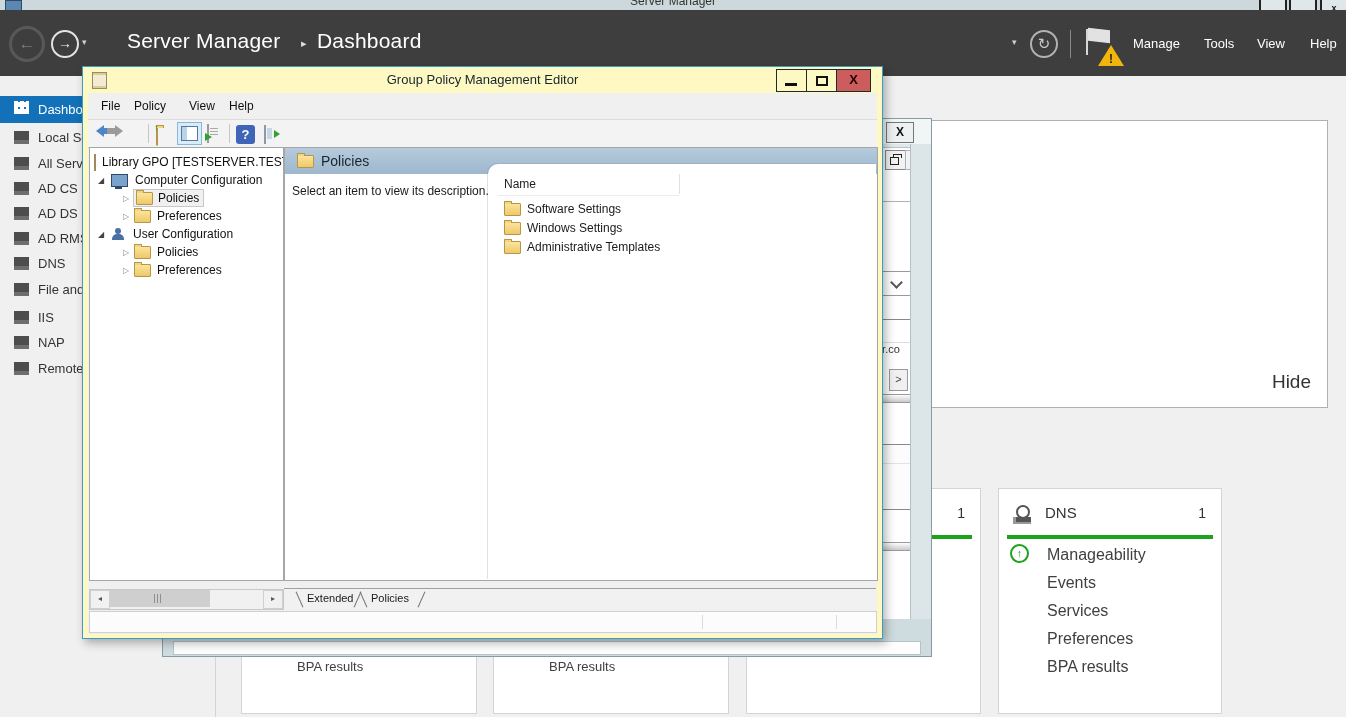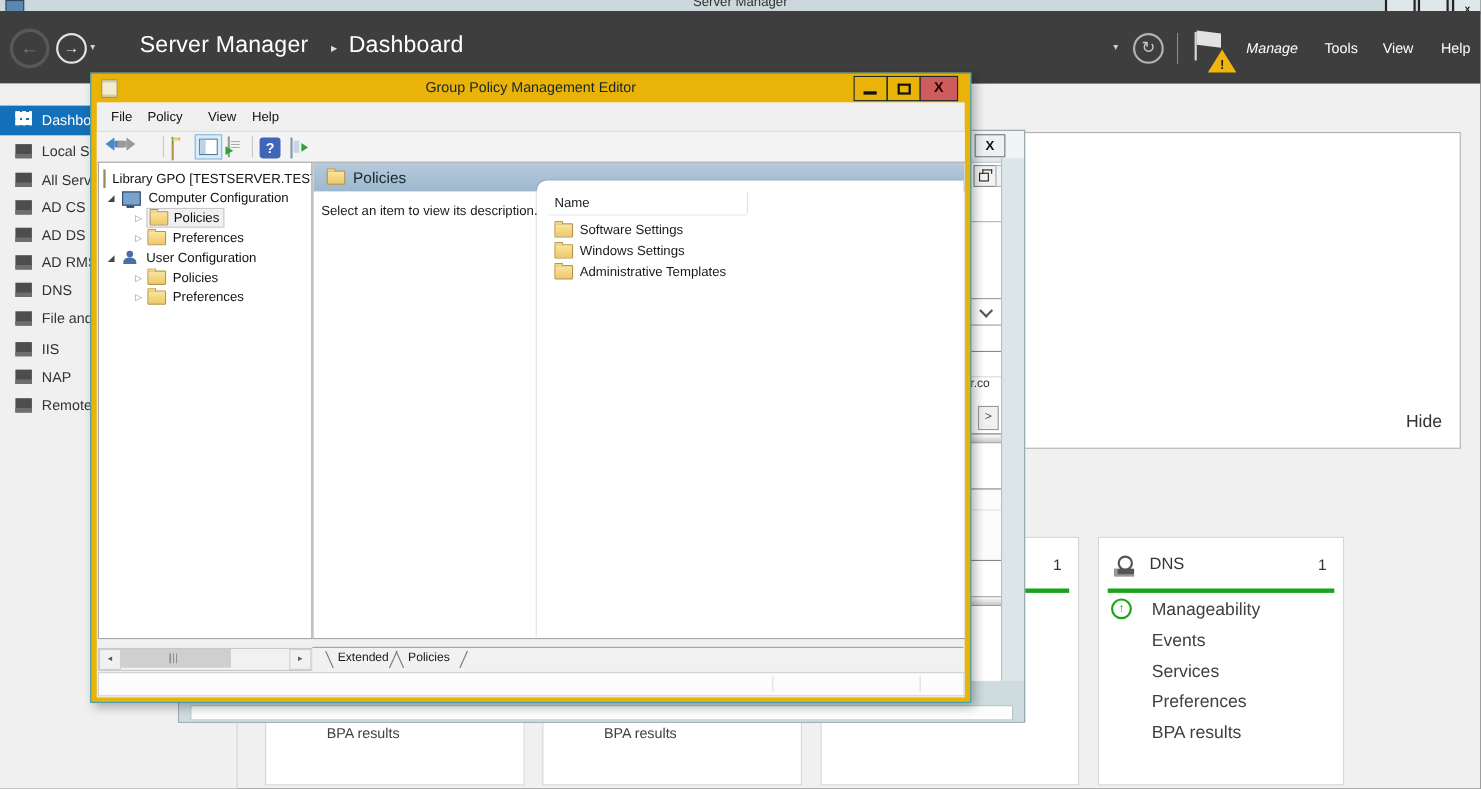--- a/index.html
+++ b/index.html
@@ -32,21 +32,21 @@
   .sidebar{left:0;top:76px;width:215px;height:641px;background:#f0f0f0;border-right:1px solid #d4d4d4;}
   .side-item{left:0;width:215px;height:24px;color:#333;font-size:13px;line-height:24px;cursor:default;}
   .side-item.sel{background:#1271b8;color:#fff;height:27px;line-height:27px;}
   .side-label{position:absolute;left:38px;top:0;white-space:nowrap;}
   .s-ico{position:absolute;left:14px;top:5px;width:15px;height:13px;background:#4d4d4d;box-shadow:inset 0 -4px 0 #6e6e6e;}
   .s-ico.grid{background:
     repeating-linear-gradient(90deg,#fff 0 4px,rgba(0,0,0,0) 4px 6px),
     repeating-linear-gradient(0deg,#fff 0 5px,rgba(0,0,0,0) 5px 7px);box-shadow:none;}
   
   .welcome-panel{left:230px;top:120px;width:1096px;height:286px;background:#fff;border:1px solid #b0b0b0;}
-  .hide-label{right:16px;bottom:14px;font-size:16px;color:#333;cursor:default;}
+  .hide-label{right:16px;bottom:14px;font-size:19px;color:#333;cursor:default;}
   .tile{background:#fff;border:1px solid #d4d4d4;}
   .tile-bar{position:absolute;left:8px;right:8px;top:46px;height:4px;background:#1ba41b;}
   .tile-count{position:absolute;right:15px;top:16px;font-size:14px;color:#333;}
   .tile-title{position:absolute;left:46px;top:15px;font-size:15px;color:#333;}
   .tile-item{position:absolute;left:48px;height:18px;font-size:16px;color:#404040;cursor:default;}
   .mg-ico{position:absolute;left:11px;top:55px;width:15px;height:15px;border:2px solid #1ba41b;border-radius:50%;
     color:#1ba41b;font-size:11px;font-weight:bold;text-align:center;line-height:14px;}
   .dns-ico{position:absolute;left:14px;top:16px;width:20px;height:20px;}
   .dns-ico:before{content:'';position:absolute;left:3px;top:0;width:10px;height:10px;border:2px solid #555;border-radius:50%;}
   .dns-ico:after{content:'';position:absolute;left:0;top:12px;width:18px;height:7px;background:#555;box-shadow:inset 3px -2px 0 #999;}
@@ -70,21 +70,21 @@
   .gpm-frag-text{position:absolute;left:713px;top:224px;font-size:11px;color:#333;}
   .gpm-next{position:absolute;left:726px;top:250px;width:17px;height:20px;background:#f0f0f0;border:1px solid #999;
     text-align:center;font-size:11px;color:#444;line-height:19px;}
   .gpm-3dbar{position:absolute;left:718px;width:33px;height:7px;background:linear-gradient(#fdfdfd,#c9c9c9);border:1px solid #9a9a9a;border-radius:1px;}
   .gpm-box2{position:absolute;left:716px;top:325px;width:30px;height:64px;background:#fcfcfc;border:1px solid #888;}
   .gpm-box2:before{content:'';position:absolute;left:0;top:18px;width:100%;height:1px;background:#e2e2e2;}
   .gpm-rmargin{position:absolute;left:747px;top:25px;width:20px;height:476px;background:#dce5e8;border-left:1px solid #b5c0c4;}
   .gpm-status{position:absolute;left:0;top:500px;width:768px;height:37px;background:#cfdcdf;}
   .gpm-status-inner{position:absolute;left:10px;top:22px;width:746px;height:12px;background:#fdfdfd;border:1px solid #b5c2c6;}
   
-  .gpme{left:82px;top:66px;width:799px;height:571px;background:#eab308;border:1px solid #3a9cc0;box-shadow:3px 4px 9px rgba(0,0,0,.3);}
+  .gpme{left:82px;top:66px;width:799px;height:571px;background:#fef9c3;border:1px solid #3a9cc0;box-shadow:3px 4px 9px rgba(0,0,0,.3);}
   .gpme-titlebar{position:absolute;left:0;top:0;width:100%;height:26px;}
   .gpme-title{position:absolute;left:0;top:5px;width:100%;text-align:center;font-size:13px;color:#15262e;}
   .scroll-ico{position:absolute;width:13px;height:15px;background:#f3ecd2;border:1px solid #9c8c5a;
     box-shadow:inset 0 2px 0 #d8cda0,inset 0 -2px 0 #d8cda0;}
   .gpme-ticon{left:9px;top:5px;}
   .cap-btn{position:absolute;top:2px;width:29px;height:21px;border:1px solid #1e2a30;text-align:center;}
   .cap-min{left:693px;}
   .cap-min:after{content:'';position:absolute;left:8px;bottom:5px;width:12px;height:3px;background:#111;}
   .cap-max{left:723px;}
   .cap-max:after{content:'';position:absolute;left:9px;top:6px;width:8px;height:6px;border:2px solid #111;}
@@ -180,21 +180,21 @@
     <div class="abs crumb-sep" style="left:301px;top:27px;">▸</div>
     <div class="abs crumb" style="left:317px;top:19px;">Dashboard</div>
 
     <div class="abs caret" style="left:1012px;top:27px;">▾</div>
     <div class="abs circ refresh-btn">↻</div>
     <div class="abs nav-divider"></div>
     <div class="abs flag-pole"></div>
     <div class="abs flag-body"></div>
     <div class="abs warn-tri"></div>
     <div class="abs warn-excl">!</div>
-    <div class="abs topmenu" style="left:1133px;top:26px;font-style:italic;">Manage</div>
+    <div class="abs topmenu" style="left:1133px;top:26px;">Manage</div>
     <div class="abs topmenu" style="left:1204px;top:26px;">Tools</div>
     <div class="abs topmenu" style="left:1257px;top:26px;">View</div>
     <div class="abs topmenu" style="left:1310px;top:26px;">Help</div>
   </div>
 
   <div class="abs sidebar">
     <div class="abs side-item sel" style="top:20px;">
       <span class="s-ico grid"></span>
       <span class="side-label">Dashboard</span>
     </div>

